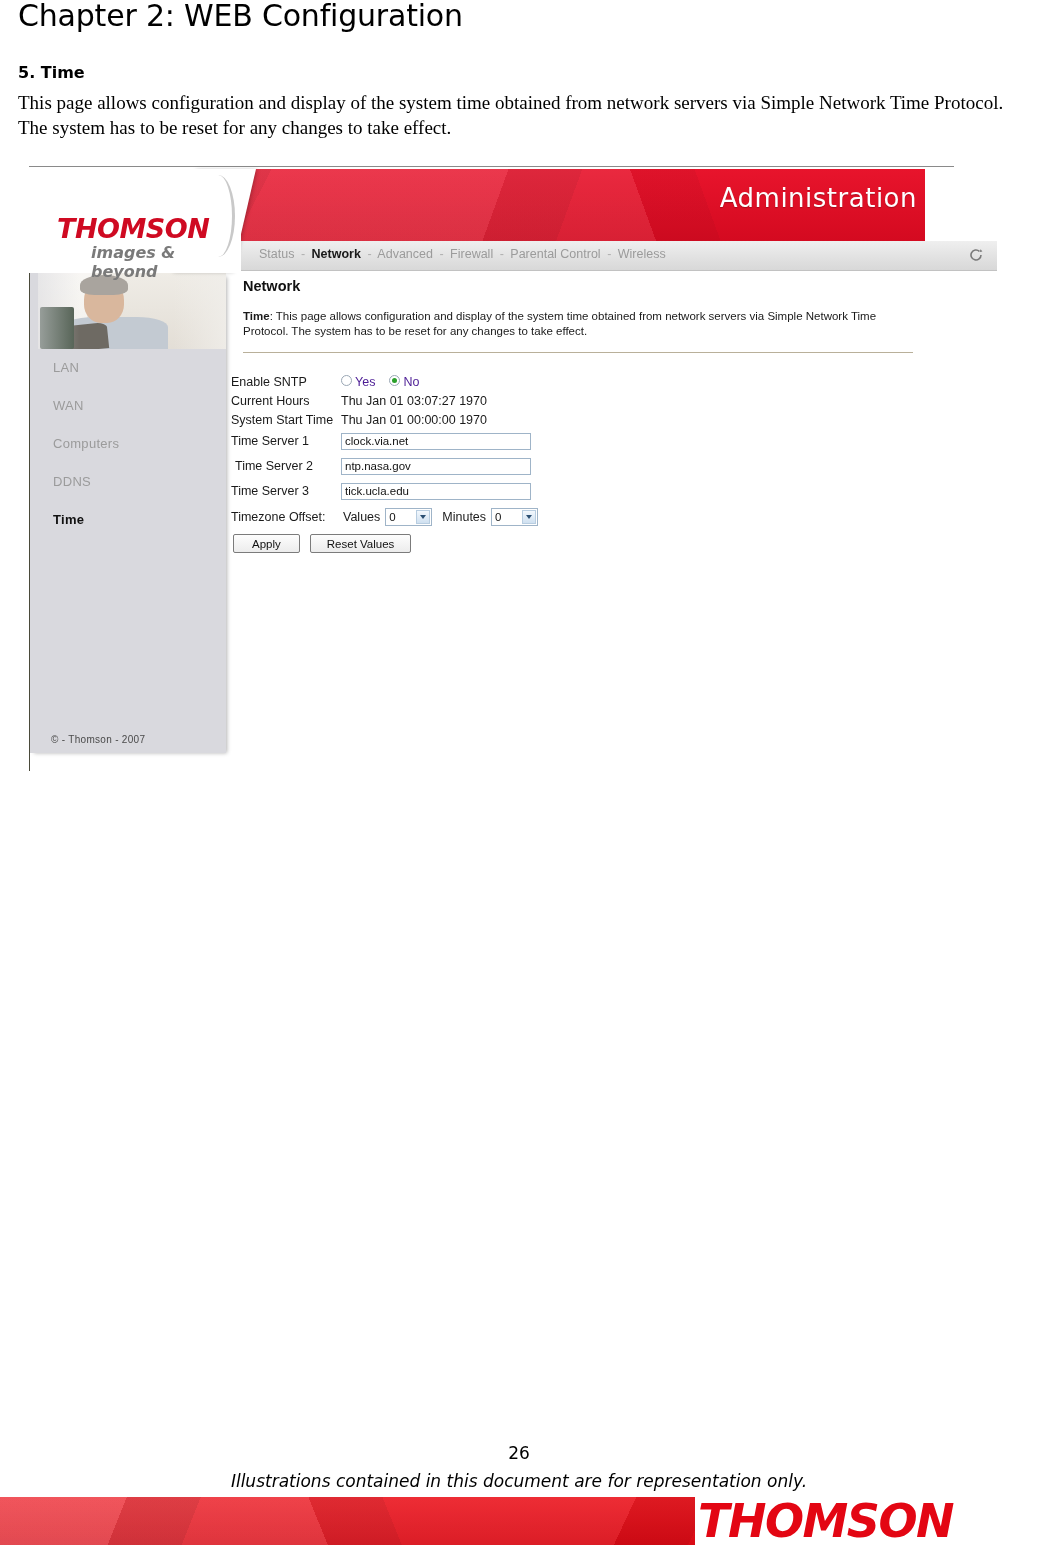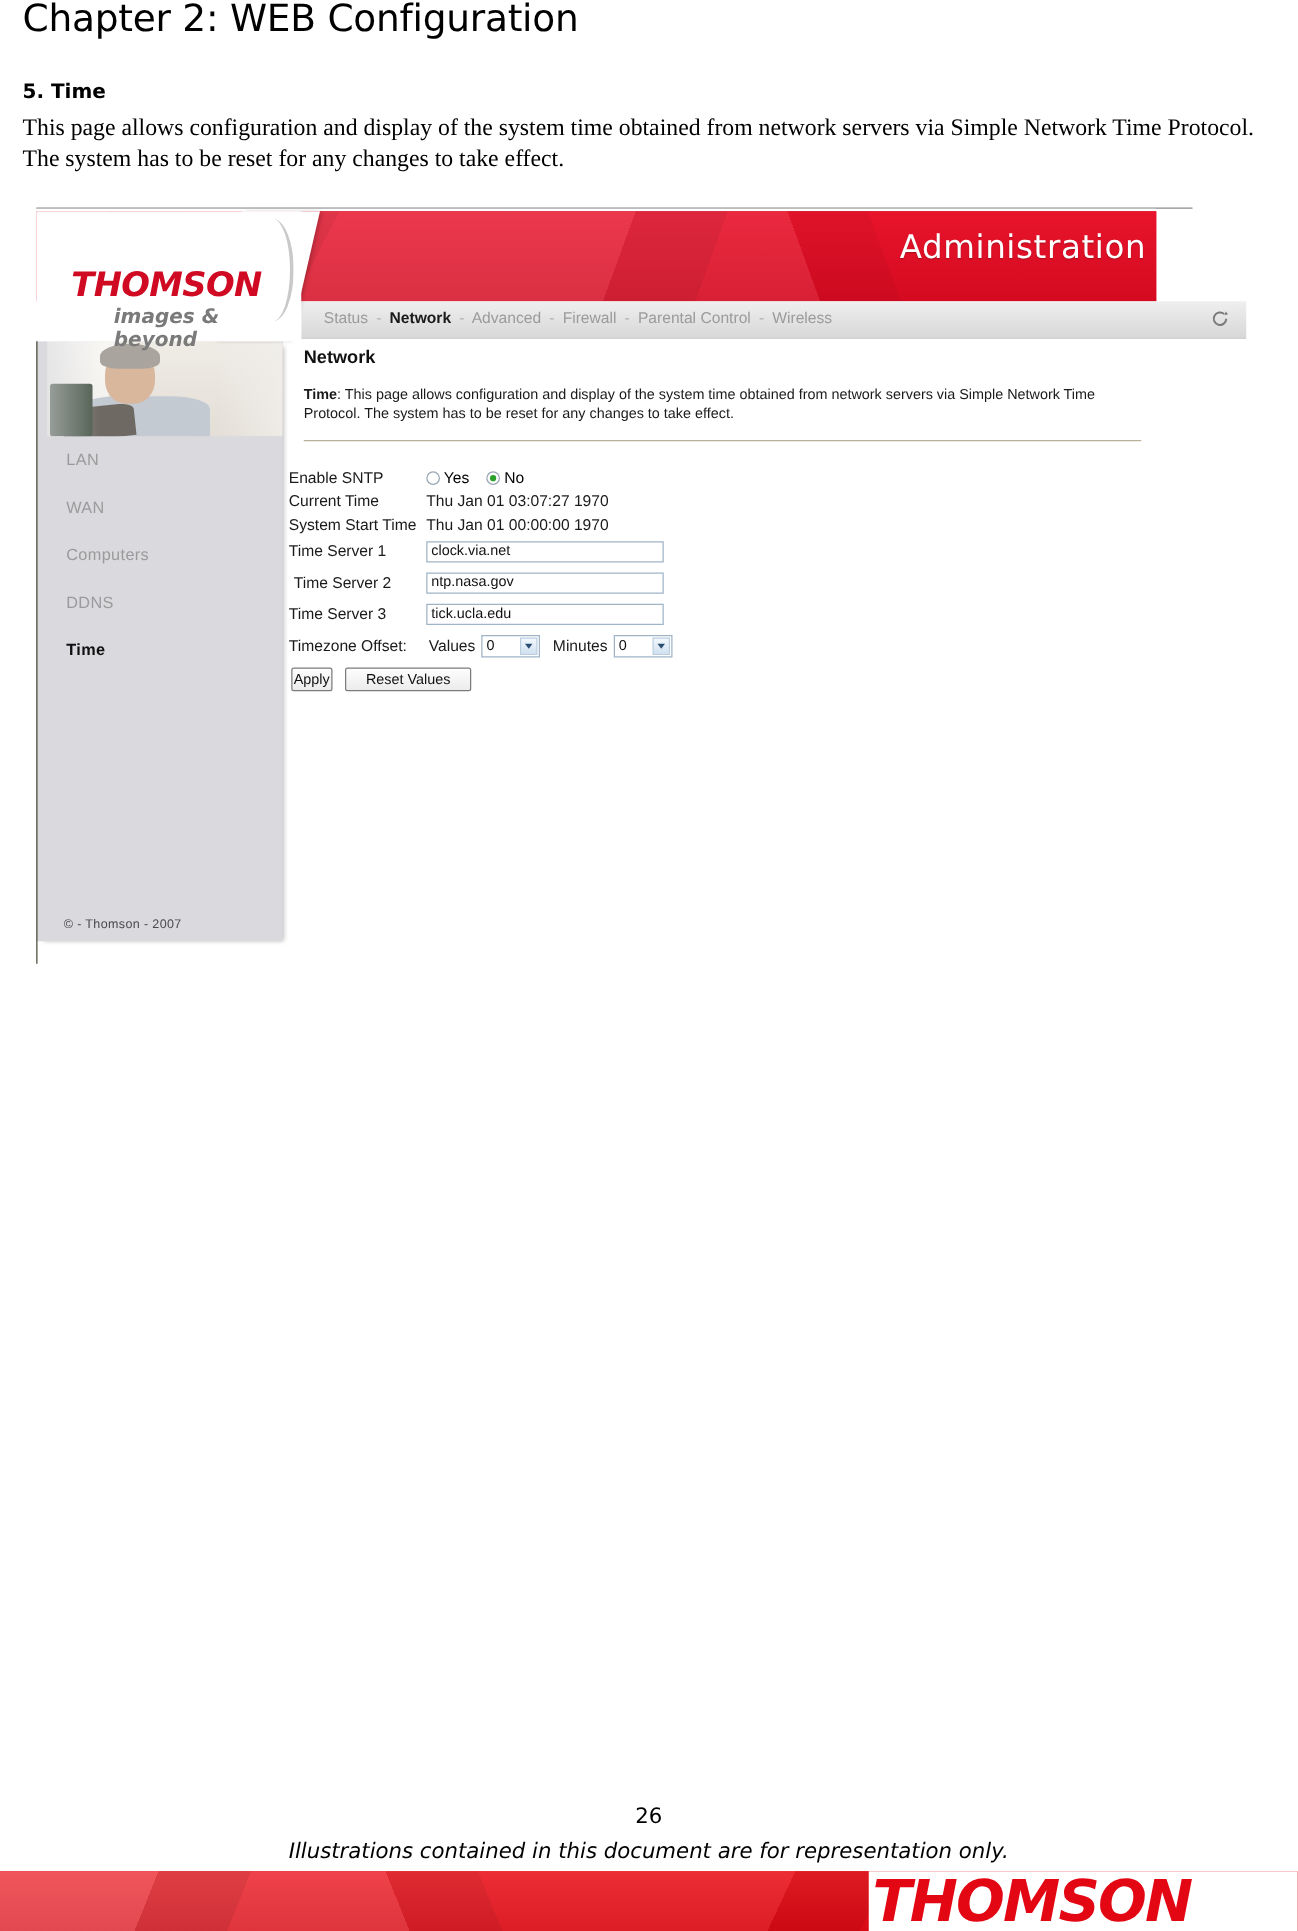--- a/index.html
+++ b/index.html
@@ -207,21 +207,21 @@
   }
 
   
   .form { position:absolute; left:5px; top:100px; }
   .row { display:flex; align-items:center; height:18px; margin-bottom:1px; }
   .lbl { width:110px; font-size:12.5px; color:#1a1a1a; white-space:nowrap; }
   .lbl.sp { padding-left:4px; }
   .val { font-size:12.5px; color:#1a1a1a; white-space:nowrap; }
 
   .radio-wrap { display:flex; align-items:center; gap:14px; }
-  .radio-item { display:flex; align-items:center; gap:3px; font-size:12.5px; color:#000000; }
+  .radio-item { display:flex; align-items:flex-start; gap:3px; font-size:12.5px; color:#4c1d95; }
   .radio {
     width:11px; height:11px; border-radius:50%;
     border:1px solid #9aa7b5; background:#fff;
     display:inline-block; position:relative;
   }
   .radio.on::after {
     content:""; position:absolute; left:2px; top:2px;
     width:5px; height:5px; border-radius:50%;
     background:#2aa02a;
   }
@@ -256,21 +256,21 @@
   .caret {
     width:0;height:0;border-left:3px solid transparent;border-right:3px solid transparent;
     border-top:4px solid #2b4f72;
   }
   .buttons { display:flex; gap:10px; padding-left:2px; margin-top:2px; }
   .btn {
     border:1px solid #7b7b7b;
     background:linear-gradient(180deg,#fdfdfd 0%,#ececec 100%);
     font-family:"Liberation Sans", sans-serif;
     font-size:11.5px; color:#111;
-    padding:2px 1px; height:19px;
+    padding:2px 18px; height:19px;
     border-radius:2px; cursor:pointer;
   }
   .btn.wide { padding:2px 16px; }
 
   
   .pg-num {
     position:absolute; left:0; right:0; top:1443px;
     text-align:center;
     font-family:"DejaVu Sans", sans-serif;
     font-size:17px; color:#000;
@@ -385,21 +385,21 @@
             <span>Yes</span>
           </label>
           <label class="radio-item">
             <span class="radio on"></span>
             <span>No</span>
           </label>
         </div>
       </div>
 
       <div class="row">
-        <div class="lbl">Current Time</div>
+        <div class="lbl">Current Hours</div>
         <div class="val">Thu Jan 01 03:07:27 1970</div>
       </div>
 
       <div class="row">
         <div class="lbl">System Start Time</div>
         <div class="val">Thu Jan 01 00:00:00 1970</div>
       </div>
 
       <div class="row row-input">
         <div class="lbl">Time Server 1</div>

